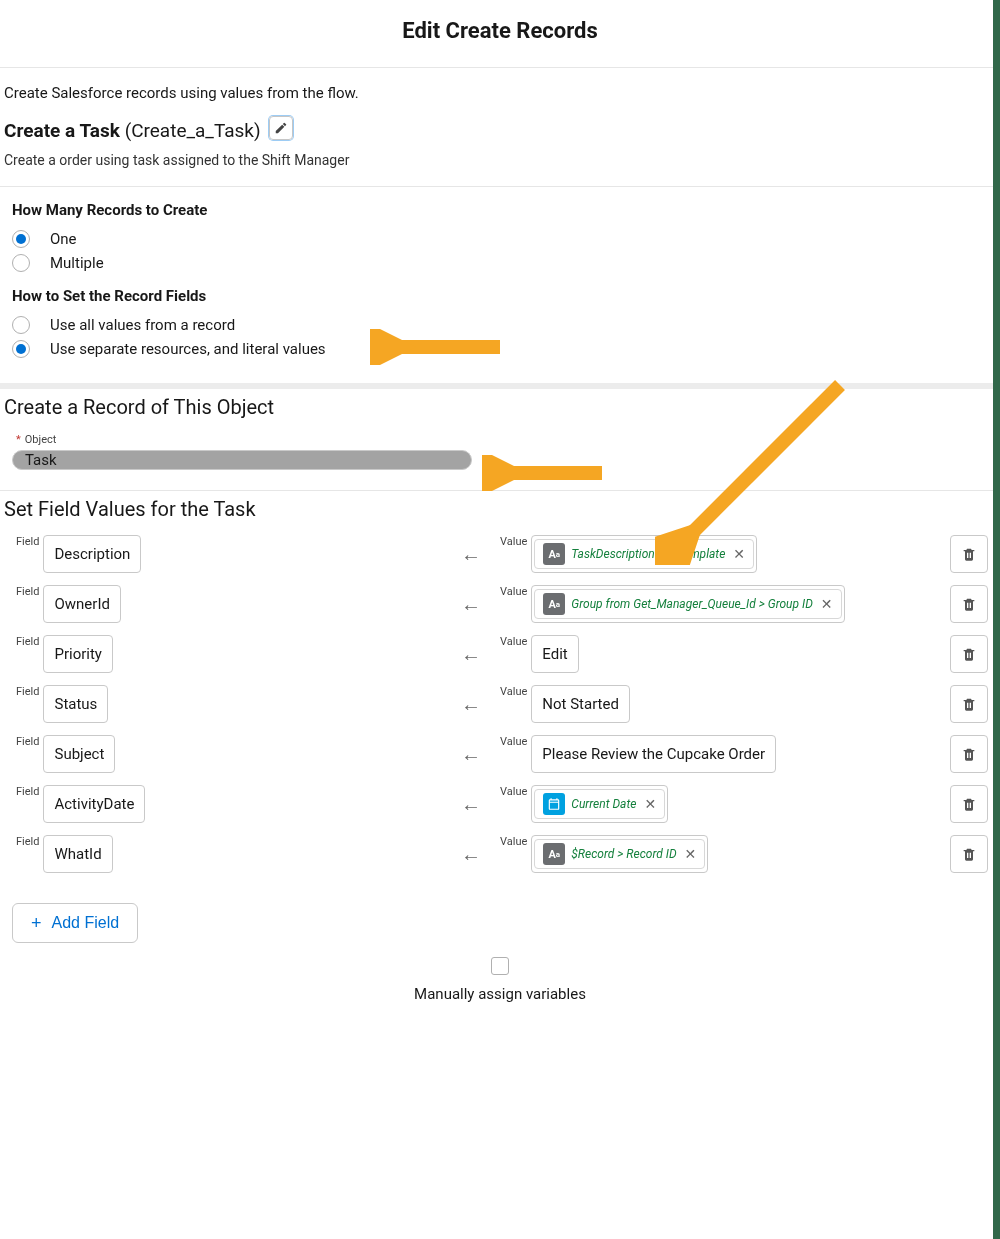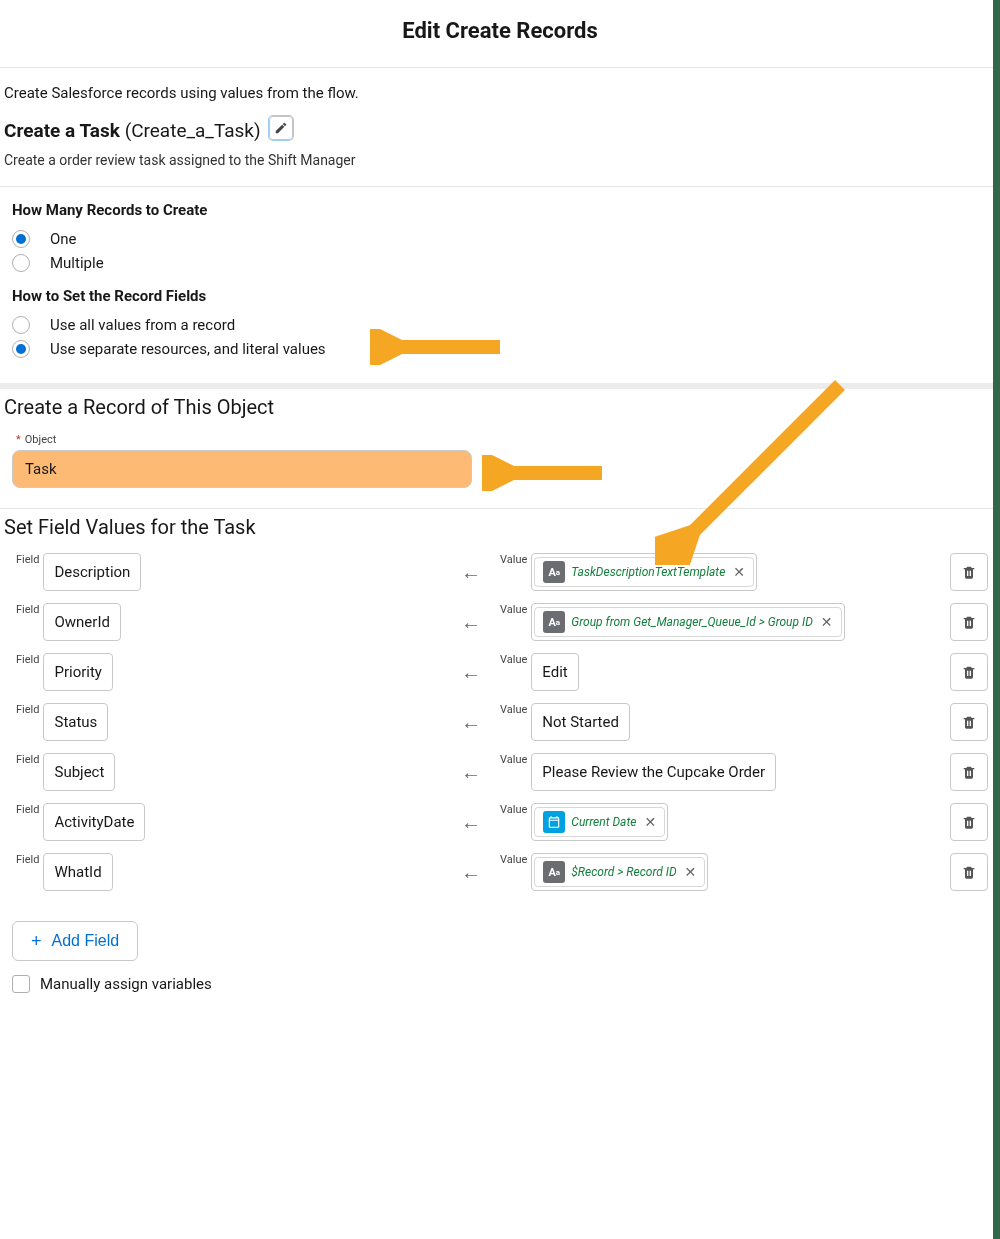--- a/index.html
+++ b/index.html
@@ -97,26 +97,26 @@
     margin: 0 4px 4px;
   }
   .req::before {
     content: "*";
     color: #c23934;
     margin-right: 4px;
   }
   .text-input {
     width: 460px;
     max-width: 100%;
-    height: 38px;
+    height: 20px;
     border: 1px solid #c9c9c9;
-    border-radius: 8px;
+    border-radius: 15px;
     padding: 0 12px;
     font-size: 15px;
-    background: #fdba74;
+    background: #a3a3a3;
     display: flex;
     align-items: center;
   }
   .field-rows { padding: 0 12px 10px; }
   .field-row {
     display: grid;
     grid-template-columns: 434px 30px 1fr 40px;
     gap: 10px;
     align-items: end;
     margin-bottom: 12px;
@@ -190,20 +190,21 @@
     margin: 8px 0 14px 12px;
     background: #fff;
   }
   .add-field-btn .plus { color: #0070d2; font-size: 18px; line-height: 1; }
   .checkbox-row {
     display: flex;
     align-items: center;
     gap: 10px;
     padding: 0 12px 20px;
     font-size: 15px;
+    flex-direction: column;
   }
   .checkbox {
     width: 18px;
     height: 18px;
     border: 1px solid #b0b0b0;
     border-radius: 3px;
     background: #fff;
     cursor: pointer;
   }
   
@@ -233,21 +234,21 @@
   <span class="label-line">
     <span class="bold">Create a Task</span>
     <span class="api-name">(Create_a_Task)</span>
     <span class="edit-pencil">
       <svg viewBox="0 0 24 24">
           <path d="M3 17.25V21h3.75l11-11-3.75-3.75-11 11zM20.7 7.04a1 1 0 0 0 0-1.41l-2.34-2.34a1 1 0 0 0-1.41 0l-1.83 1.83 3.75 3.75 1.83-1.83z"></path>
         </svg>
     </span>
   </span>
 </div>
-<div class="element-desc">Create a order review task assigned to the Shift Manager</div>
+<div class="element-desc">Create a order using task assigned to the Shift Manager</div>
 
 <div class="section" style="position:relative;">
   <div class="section-heading">How Many Records to Create</div>
   <div class="radio-group">
     <div class="radio-row">
       <span class="radio selected"></span>
       <span>One</span>
     </div>
     <div class="radio-row">
       <span class="radio"></span>

